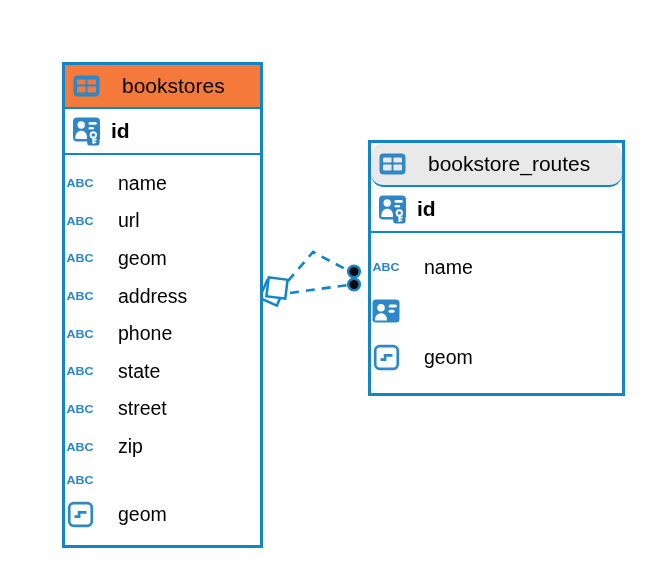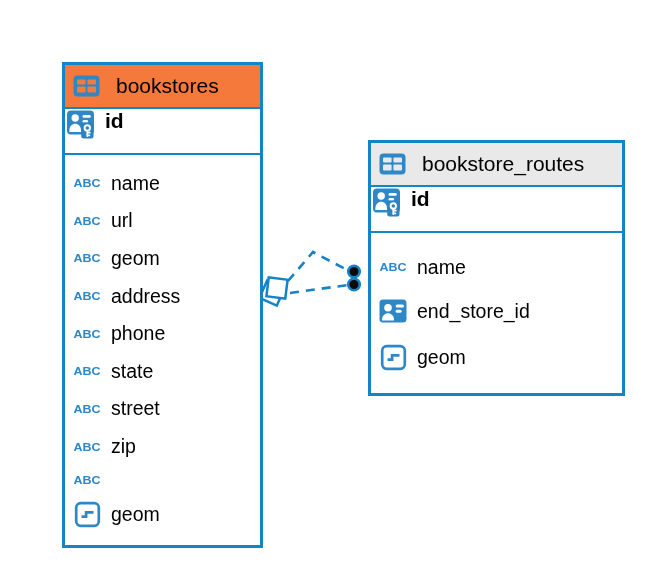--- a/index.html
+++ b/index.html
@@ -19,40 +19,40 @@
     display:flex;
     flex-direction:column;
     z-index:2;
   }
   .t-left{ left:62px; top:62px; width:201px; height:486px; }
   .t-right{ left:368px; top:140px; width:257px; height:256px; }
 
   .thead{
     height:42px; flex:0 0 42px;
     display:flex; align-items:center;
-    gap:16px; padding:0 8px;
+    gap:22px; padding:0 8px;
     border-bottom:2px solid #1384c6;
     font-size:21px; font-weight:400;
   }
   .pkrow{
     height:44px; flex:0 0 44px;
-    display:flex; align-items:flex-start;
-    gap:9px; padding:0 1px;
+    display:flex; align-items:center;
+    gap:9px; padding:0 7px;
     border-bottom:2px solid #1384c6;
     font-size:21px; font-weight:700;
   }
   .cols{
     flex:1 1 auto;
     display:flex; flex-direction:column;
     justify-content:space-evenly;
     padding:2px 0;
   }
   .colrow{
     display:flex; align-items:center;
-    gap:9px; padding:0 7px;
+    gap:23px; padding:0 0;
     font-size:19.5px; font-weight:400;
   }
   .icon{
     flex:0 0 30px; width:30px;
     display:flex; align-items:center; justify-content:center;
   }
   .abc{
     color:#2e87c6;
     font-weight:800;
     font-size:12.5px;
@@ -172,21 +172,21 @@
        <rect x="2.2" y="2.2" width="22.6" height="22.6" rx="4.5" fill="#fff" stroke="#2e87c6" stroke-width="2.7"></rect>
        <path d="M7.5 15.6 h4.6 v-4.2 h7.4" fill="none" stroke="#2e87c6" stroke-width="2.7"></path>
      </svg>
           </span>
           <span class="lbl">geom</span>
         </div>
       </div>
     </div>
 
   <div class="ertable t-right">
-      <div class="thead" style="background: rgb(233, 233, 233);">
+      <div class="thead" style="background: rgb(233, 233, 233); border-radius: 13px;">
         <span class="icon" style="flex-basis:27px;width:27px">
           <svg width="27" height="22" viewBox="0 0 27 22">
        <rect x="0.5" y="0.5" width="26" height="21" rx="4" fill="#2e87c6"></rect>
        <rect x="4" y="4.6" width="8.6" height="5" rx="1" fill="#e9e9e9"></rect>
        <rect x="14.4" y="4.6" width="8.6" height="5" rx="1" fill="#e9e9e9"></rect>
        <rect x="4" y="11.4" width="8.6" height="6" rx="1" fill="#e9e9e9"></rect>
        <rect x="14.4" y="11.4" width="8.6" height="6" rx="1" fill="#e9e9e9"></rect>
      </svg>
         </span>
         <span class="lbl">bookstore_routes</span>
@@ -216,21 +216,20 @@
         <div class="colrow">
           <span class="icon">
             <svg width="28" height="24" viewBox="0 0 28 24">
        <rect x="0.5" y="0.5" width="27" height="23" rx="3.5" fill="#2e87c6"></rect>
        <circle cx="9" cy="8.8" r="3.8" fill="#fff"></circle>
        <path d="M3 21 c0-4.5 3-6.8 6-6.8 s6 2.3 6 6.8 v0.6 h-12 z" fill="#fff"></path>
        <rect x="16.6" y="5.6" width="8.4" height="3" rx="1.5" fill="#fff"></rect>
        <rect x="16.6" y="10.8" width="6" height="3" rx="1.5" fill="#fff"></rect>
      </svg>
           </span>
-          <span class="lbl">end_store_id</span>
         </div>
         <div class="colrow">
           <span class="icon">
             <svg width="27" height="27" viewBox="0 0 27 27">
        <rect x="2.2" y="2.2" width="22.6" height="22.6" rx="4.5" fill="#fff" stroke="#2e87c6" stroke-width="2.7"></rect>
        <path d="M7.5 15.6 h4.6 v-4.2 h7.4" fill="none" stroke="#2e87c6" stroke-width="2.7"></path>
      </svg>
           </span>
           <span class="lbl">geom</span>
         </div>

